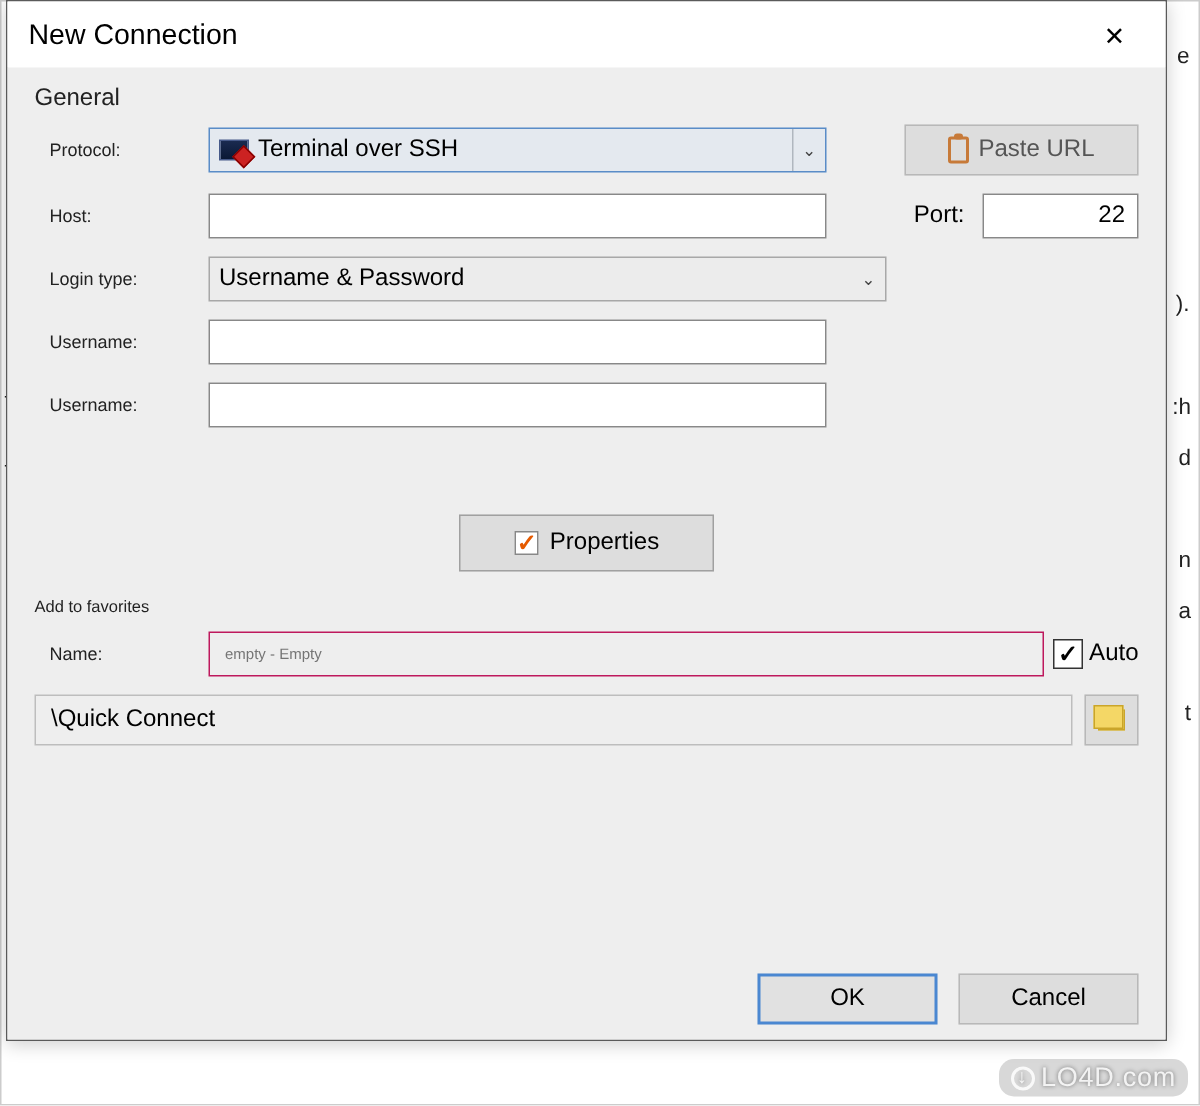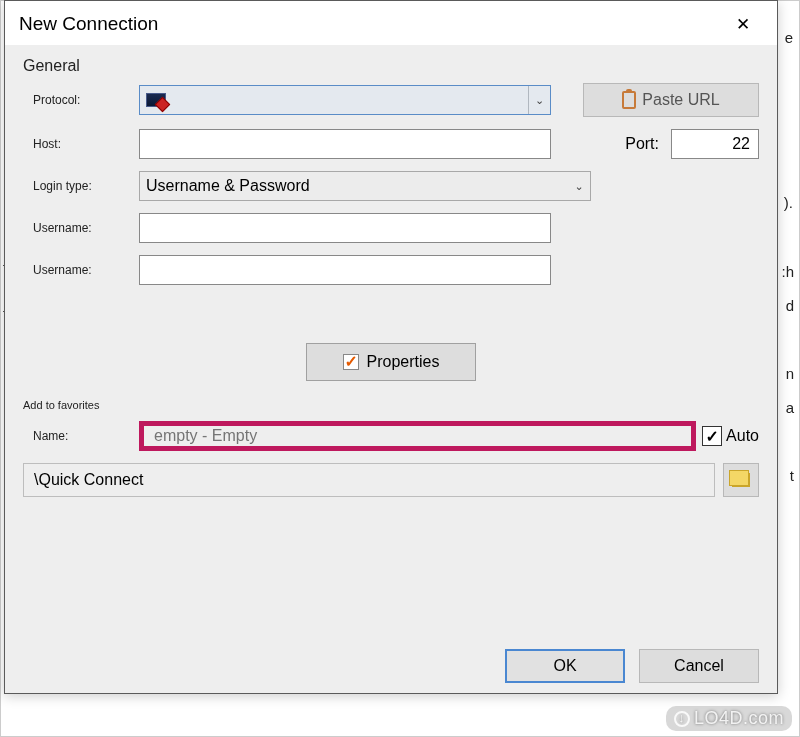--- a/index.html
+++ b/index.html
@@ -114,42 +114,42 @@
     }
     .input {
       border: 1px solid #888;
       background: #fff;
       height: 30px;
       padding: 0 8px;
       font-size: 16px;
     }
     .input.main { width: 412px; }
     .input.full { width: 412px; }
-    .port-input { width: 88px; text-align: right; }
+    .port-input { width: 104px; text-align: right; }
     .properties-btn {
       width: 170px; height: 38px;
       margin: 58px auto 18px auto;
       background: #dddddd;
       border: 1px solid #a0a0a0;
       display: flex; align-items: center; justify-content: center; gap: 8px;
       font-size: 16px;
     }
     .check-orange {
       display:inline-block; width: 16px; height: 16px;
       border: 1px solid #888; background:#fff; position: relative;
     }
     .check-orange::after {
       content:"✓"; position:absolute; left:1px; top:-3px;
       font-size:16px; font-weight:bold; color:#e55a00;
     }
     .divider-section { margin-top: 10px; }
     .fav-label { font-size: 11px; color: #222; margin-bottom: 10px; }
     .name-input {
-      border: 5px solid #be185d; background: #eeeeee; height: 30px;
-      flex: 1; padding: 0 10px; font-size: 16px; color: #14532d;
+      border: 1px solid #be185d; background: #eeeeee; height: 30px;
+      flex: 1; padding: 0 10px; font-size: 10px; color: #14532d;
     }
     .auto-check {
       display: flex; align-items: center; gap: 4px; font-size: 16px;
     }
     .checkbox-box {
       width: 20px; height: 20px; border: 1px solid #333; background:#fff;
       display:flex; align-items:center; justify-content:center;
       font-size:16px; font-weight:bold;
     }
     .path-row { display:flex; gap: 8px; margin-top: 8px; align-items:center; }
@@ -224,25 +224,26 @@
   </div>
   <div class="content">
 
     <div class="group-label">General</div>
 
     <div class="row">
       <div class="label-col">Protocol:</div>
       <div class="combo" style="width:412px; flex:none;">
         <div class="combo-content">
           <span class="terminal-icon"></span>
+          <span>Terminal over SSH</span>
         </div>
         <div class="dropdown-caret">⌄</div>
       </div>
       <div style="flex:1;"></div>
-      <button class="btn" style="width:176px;">
+      <button class="btn" style="width:156px;">
         <span class="paste-icon"></span>
         <span>Paste URL</span>
       </button>
     </div>
 
     <div class="row">
       <div class="label-col">Host:</div>
       <input class="input main" value="" style="">
       <div style="flex:1;"></div>
       <span style="margin-right:6px;">Port:</span>

